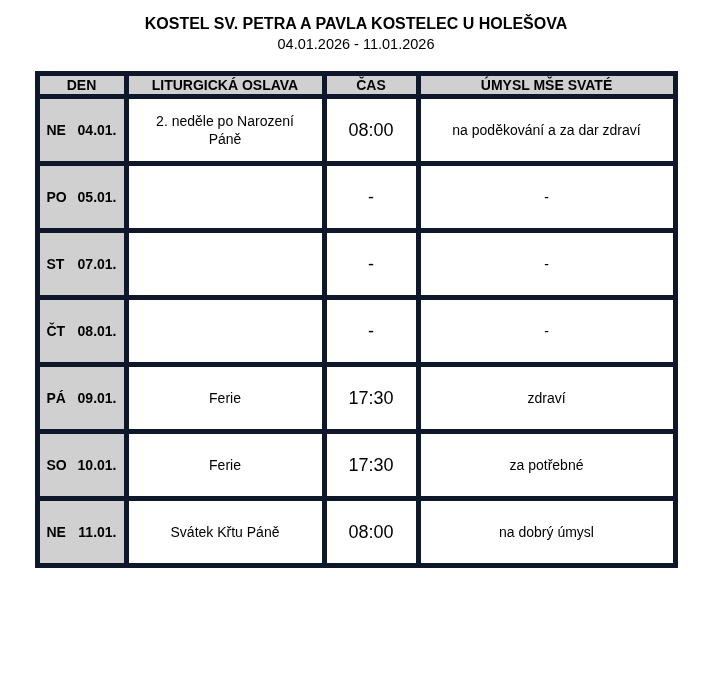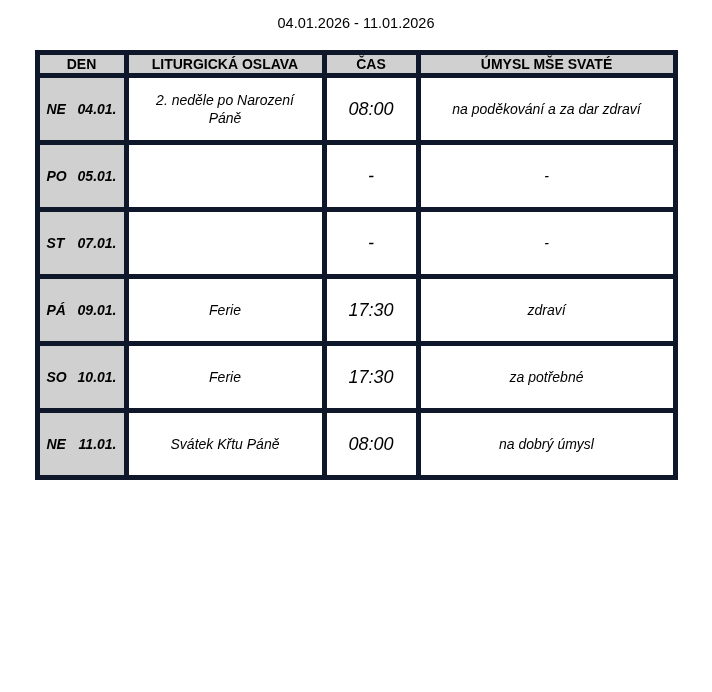--- a/index.html
+++ b/index.html
@@ -50,21 +50,20 @@
   }
   table.schedule th {
     background: #d0d0d0;
     font-size: 14px;
     font-weight: bold;
     text-align: center;
     padding: 0;
   }
   table.schedule tbody tr {
     height: 67px;
-    font-style: italic;
   }
   td.day-cell {
     background: #d0d0d0;
     font-weight: bold;
     font-size: 14px;
     padding: 0 7px;
     vertical-align: middle;
   }
   td.day-cell .day-inner {
     display: flex;
@@ -87,20 +86,21 @@
     text-align: center;
     font-size: 14px;
     vertical-align: middle;
     padding: 0 6px;
   }
 </style>
 </head>
 <body>
 
 <div class="titles">
+  <div class="title-line2">KOSTEL SV. PETRA A PAVLA KOSTELEC U HOLEŠOVA</div>
   <div class="title-line3">04.01.2026 - 11.01.2026</div>
 </div>
 
 <table class="schedule">
   <colgroup>
     <col style="width:89px">
     <col style="width:198px">
     <col style="width:94px">
     <col style="width:257px">
   </colgroup>
@@ -142,20 +142,31 @@
             <span>07.01.</span>
           </div>
         </td>
       <td class="celebration-cell"></td>
       <td class="time-cell">-</td>
       <td class="intention-cell">-</td>
     </tr>
     <tr>
       <td class="day-cell">
           <div class="day-inner">
+            <span>ČT</span>
+            <span>08.01.</span>
+          </div>
+        </td>
+      <td class="celebration-cell"></td>
+      <td class="time-cell">-</td>
+      <td class="intention-cell">-</td>
+    </tr>
+    <tr>
+      <td class="day-cell">
+          <div class="day-inner">
             <span>PÁ</span>
             <span>09.01.</span>
           </div>
         </td>
       <td class="celebration-cell">Ferie</td>
       <td class="time-cell">17:30</td>
       <td class="intention-cell">zdraví</td>
     </tr>
     <tr>
       <td class="day-cell">

